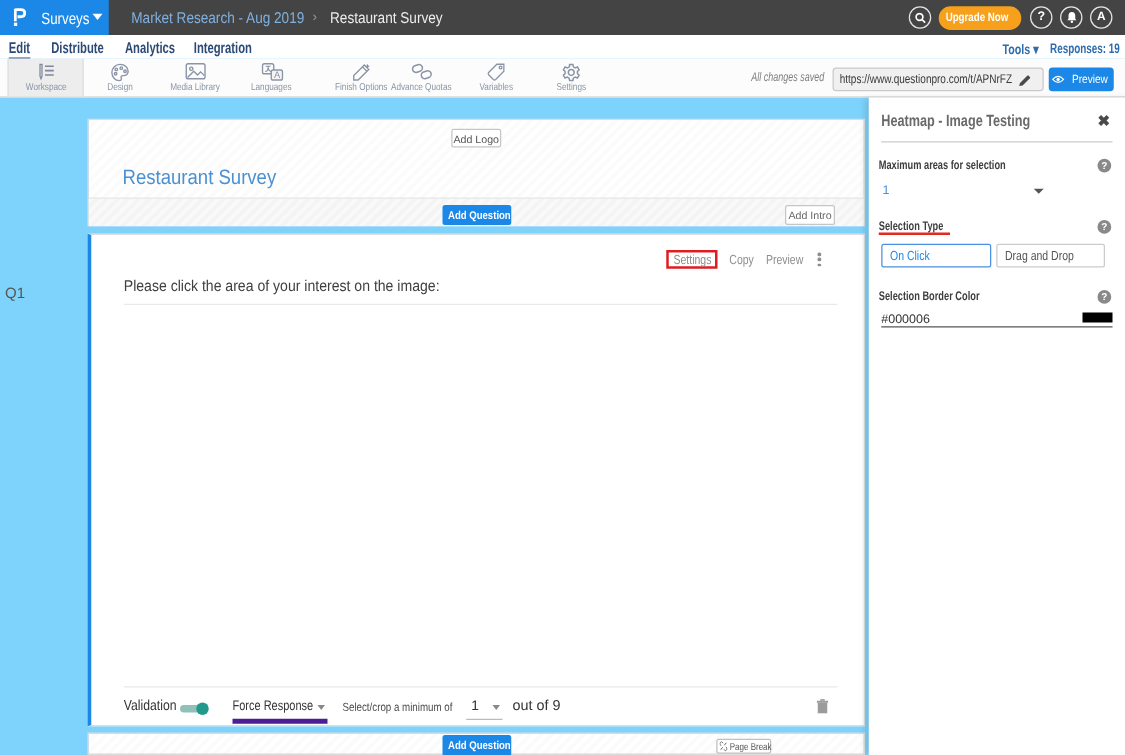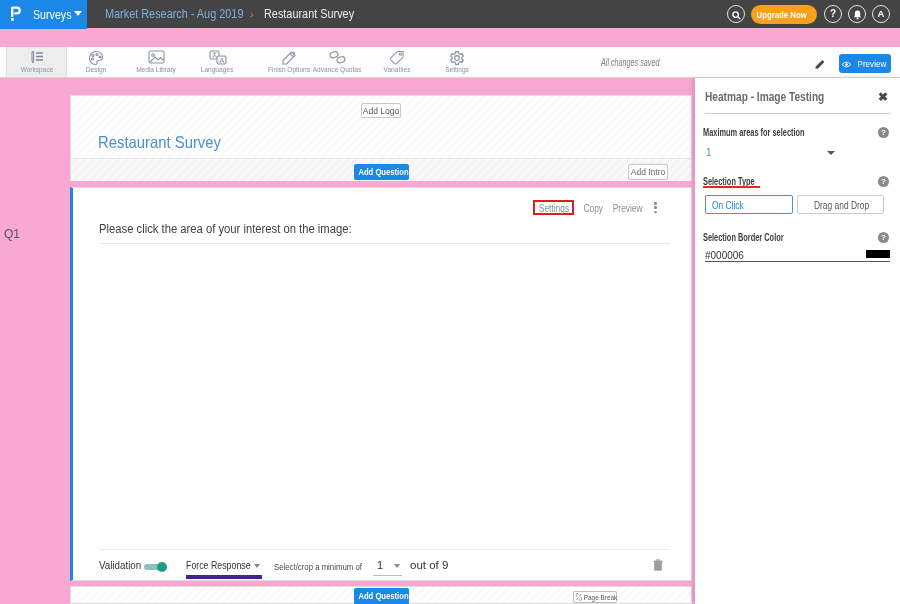--- a/index.html
+++ b/index.html
@@ -1,17 +1,17 @@
 <!DOCTYPE html>
 <html><head>
 <meta charset="utf-8">
 <style>
 * { margin:0; padding:0; box-sizing:border-box; }
 html,body { width:900px; height:604px; overflow:hidden; font-family:"Liberation Sans", sans-serif; }
-#app { position:relative; width:900px; height:604px; background:#f9a8d4; }
+#app { position:relative; width:900px; height:604px; background:#7dd3fc; }
 
 
 #topbar { position:absolute; left:0; top:0; width:900px; height:28px; background:#444444; }
 #logo { position:absolute; left:0; top:0; width:87px; height:29px; background:#1b87e6; color:#fff; }
 #logo .p { position:absolute; left:10.5px; top:3.5px; }
 #logo .s { position:absolute; left:33px; top:7px; font-size:13px; color:#fff; transform:scaleX(0.82); transform-origin:left; }
 #logo .c { position:absolute; left:74px; top:11px; width:0; height:0; border-left:4px solid transparent; border-right:4px solid transparent; border-top:5px solid #fff; }
 .crumb { position:absolute; top:7px; font-size:12.5px; transform:scaleX(0.87); transform-origin:left; white-space:nowrap; }
 #crumb1 { left:105px; color:#7fb0e0; }
 #crumbsep { left:250px; color:#9a9a9a; font-size:11px; top:8px; transform:none; }
@@ -94,21 +94,21 @@
 #sidebar { position:absolute; left:695px; top:78px; width:247px; height:526px; background:#fff; box-shadow:-3px 0 5px rgba(0,0,0,0.12); }
 #sbtitle { position:absolute; left:10px; top:11px; font-size:13px; font-weight:bold; color:#6a6a6a; transform:scaleX(0.78); transform-origin:left; white-space:nowrap; }
 #sbclose { position:absolute; left:183px; top:12px; font-size:12px; font-weight:bold; color:#4a4a4a; }
 #sbdiv { position:absolute; left:10px; top:35px; width:185px; height:1px; background:#ccc; }
 .sblabel { position:absolute; left:8px; font-size:10px; font-weight:bold; color:#3d3d3d; transform:scaleX(0.74); transform-origin:left; white-space:nowrap; }
 .qmark-circle { position:absolute; left:183px; width:11px; height:11px; border-radius:50%; background:#898989; color:#fff; font-size:8px; font-weight:bold; text-align:center; line-height:11px; }
 #sel1 { position:absolute; left:11px; top:69px; font-size:10px; color:#4a90d2; }
 #sel1car { position:absolute; left:132px; top:72.5px; width:0; height:0; border-left:4px solid transparent; border-right:4px solid transparent; border-top:4.5px solid #555; }
 #redline { position:absolute; left:8px; top:107.5px; width:57px; height:2.5px; background:#e02b20; }
 #onclick { position:absolute; left:10px; top:116.5px; width:88px; height:19px; border:1px solid #4a90e2; border-radius:2px; background:#fff; font-size:10.5px; color:#1b87e6; line-height:18px; padding-left:6px; }
-#dragdrop { position:absolute; left:102px; top:116.5px; width:87px; height:19px; border:1px solid #ccc; border-radius:2px; background:#fff; font-size:10.5px; color:#555; line-height:18px; padding-left:6px;text-align:right; }
+#dragdrop { position:absolute; left:102px; top:116.5px; width:87px; height:19px; border:1px solid #ccc; border-radius:2px; background:#fff; font-size:10.5px; color:#555; line-height:18px; padding-left:6px; }
 #hexval { position:absolute; left:10px; top:172px; font-size:10px; color:#333; }
 #swatch { position:absolute; left:171px; top:171.5px; width:24px; height:8px; background:#000; }
 #hexline { position:absolute; left:10px; top:182.5px; width:185px; height:1px; background:#555; }
 </style>
 </head>
 <body>
 <div id="app">
 
   <div id="topbar">
     <div id="logo">
@@ -128,20 +128,28 @@
         </svg></div>
     <div id="upgrade"><span>Upgrade Now</span></div>
     <div class="topcircle" style="left:824px; font-size:10px; font-weight:bold; line-height:15.5px;">?</div>
     <div class="topcircle" style="left:848px;"><svg width="9" height="10" viewBox="0 0 10 11" style="margin-top:3px;">
           <path d="M5 0.5 Q8 0.5 8 4 L8 6.5 L9 8 L1 8 L2 6.5 L2 4 Q2 0.5 5 0.5 Z" fill="#fff"></path>
           <circle cx="5" cy="9.3" r="1.1" fill="#fff"></circle>
         </svg></div>
     <div class="topcircle" style="left:872px; font-size:9.5px; font-weight:bold; line-height:15.5px;">A</div>
   </div>
 
+  <div id="nav">
+    <span class="navitem" style="left:7px; border-bottom:1.5px solid #2c4a76; padding-bottom:1px;">Edit</span>
+    <span class="navitem" style="left:41px;">Distribute</span>
+    <span class="navitem" style="left:100px;">Analytics</span>
+    <span class="navitem" style="left:155px;">Integration</span>
+    <span class="navlink" style="left:802px;">Tools ▾</span>
+    <span class="navlink" style="left:840px; transform:scaleX(0.72); transform-origin:left;">Responses: 19</span>
+  </div>
 
   <div id="toolbar">
     <div class="titem" id="titem0" style="left:6px; width:61px;">
       <svg width="16" height="16" viewBox="0 0 16 16" fill="none" stroke="#7d889b" stroke-width="1.3">
           <path d="M3 1.5 L3 11 L3.8 13 L4.6 11 L4.6 1.5 Z" stroke-width="1"></path>
           <path d="M7 3 L14 3 M7 6.5 L14 6.5 M7 10 L14 10"></path>
         </svg>
       <div class="lbl">Workspace</div>
     </div>
     <div class="titem" style="left:67px;">
@@ -194,20 +202,21 @@
       <div class="lbl">Variables</div>
     </div>
     <div class="titem" style="left:428px;">
       <svg width="16" height="16" viewBox="0 0 24 24" fill="none" stroke="#8a94a6" stroke-width="1.8">
           <path d="M12 8.5 A3.5 3.5 0 1 0 12 15.5 A3.5 3.5 0 1 0 12 8.5 Z"></path>
           <path d="M10 2.5 L14 2.5 L14.6 5.2 L16.8 6.4 L19.4 5.4 L21.4 8.9 L19.4 10.8 L19.4 13.2 L21.4 15.1 L19.4 18.6 L16.8 17.6 L14.6 18.8 L14 21.5 L10 21.5 L9.4 18.8 L7.2 17.6 L4.6 18.6 L2.6 15.1 L4.6 13.2 L4.6 10.8 L2.6 8.9 L4.6 5.4 L7.2 6.4 L9.8 5.2 Z"></path>
         </svg>
       <div class="lbl">Settings</div>
     </div>
     <div id="allsaved">All changes saved</div>
+    <div id="urlbox"><span>https://www.questionpro.com/t/APNrFZ</span></div>
     <svg id="urlpencil" width="10" height="9" viewBox="0 0 10 9">
         <path d="M0.3 8.7 L1 6.3 L6.8 0.5 Q7.3 0 7.9 0.5 L8.9 1.5 Q9.4 2.1 8.9 2.6 L3.1 8.4 Z" fill="#4a4a4a"></path>
       </svg>
     <div id="previewbtn"><svg width="11" height="7" viewBox="0 0 12 8" style="vertical-align:-1px;">
           <path d="M1 4 Q6 -1.5 11 4 Q6 9.5 1 4 Z" fill="none" stroke="#fff" stroke-width="1"></path>
           <circle cx="6" cy="4" r="1.5" fill="#fff"></circle>
         </svg> <i>Preview</i></div>
   </div>
 
   <div id="q1label">Q1</div>

